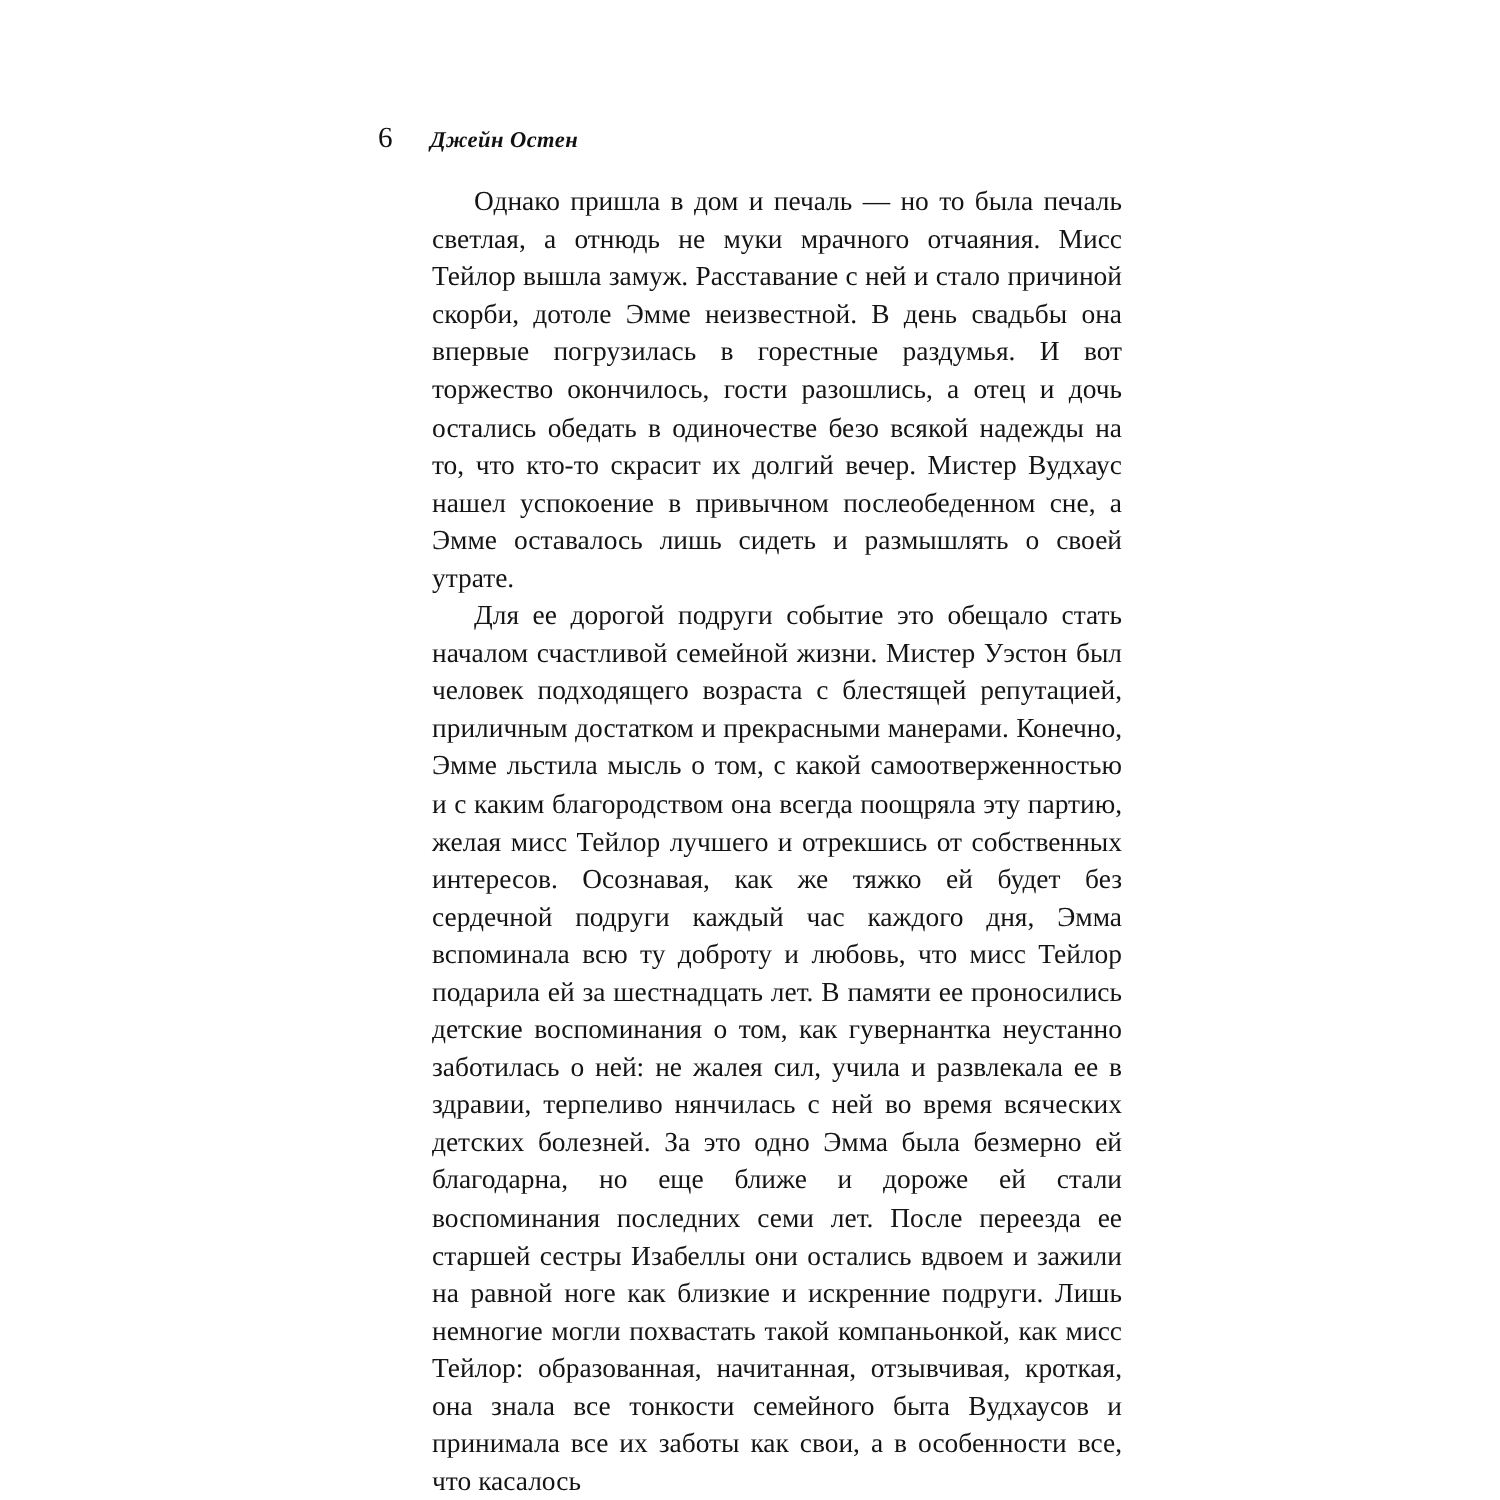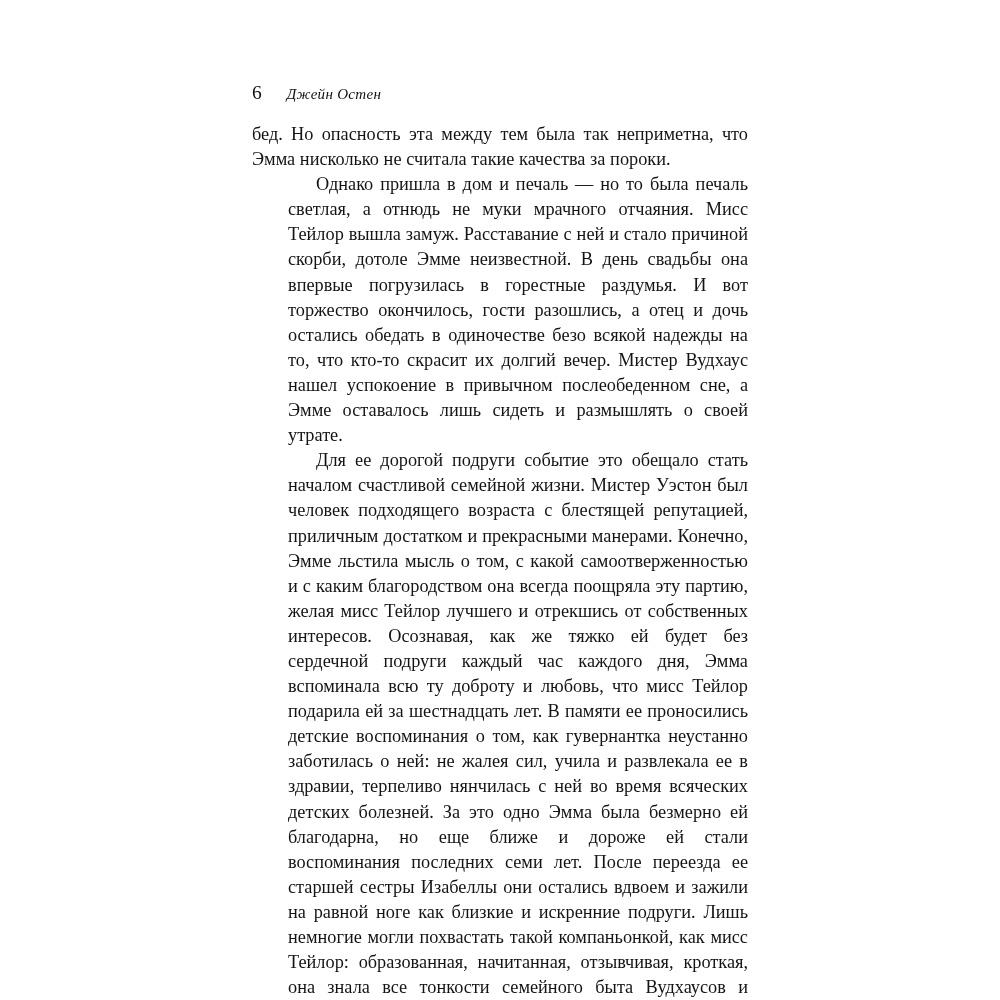--- a/index.html
+++ b/index.html
@@ -40,20 +40,21 @@
     font-weight: normal;
     color: #111111;
     letter-spacing: 0;
   }
   .author-name {
     font-size: 15px;
     font-style: italic;
     color: #111111;
     margin-left: 25px;
     letter-spacing: 0.3px;
+    font-weight: bold;
   }
 
   .body-copy p {
     margin: 0;
     font-size: 18.3px;
     line-height: 25.1px;
     text-align: justify;
     text-justify: inter-word;
     color: #141414;
     hyphens: manual;
@@ -73,19 +74,18 @@
 
 <div class="page">
   <div class="text-block">
 
     <div class="running-head">
       <span class="folio">6</span>
       <span class="author-name">Джейн Остен</span>
     </div>
 
     <div class="body-copy">
-      <p class="cont">бед. Но опасность эта между тем была так неприметна, что Эмма нисколько не считала такие качества за пороки.</p>
       <p class="indent">Однако пришла в дом и печаль — но то была печаль светлая, а отнюдь не муки мрачного отчаяния. Мисс Тейлор вышла замуж. Расставание с ней и стало причиной скорби, дотоле Эмме неизвестной. В день свадьбы она впервые погрузилась в горестные раздумья. И вот торжество окончилось, гости разошлись, а отец и дочь остались обедать в одиночестве безо всякой надежды на то, что кто-то скрасит их долгий вечер. Мистер Вудхаус нашел успокоение в привычном послеобеденном сне, а Эмме оставалось лишь сидеть и размышлять о своей утрате.</p>
       <p class="indent">Для ее дорогой подруги событие это обещало стать началом счастливой семейной жизни. Мистер Уэстон был человек подходящего возраста с блестящей репутацией, приличным достатком и прекрасными манерами. Конечно, Эмме льстила мысль о том, с какой самоотверженностью и с каким благородством она всегда поощряла эту партию, желая мисс Тейлор лучшего и отрекшись от собственных интересов. Осознавая, как же тяжко ей будет без сердечной подруги каждый час каждого дня, Эмма вспоминала всю ту доброту и любовь, что мисс Тейлор подарила ей за шестнадцать лет. В памяти ее проносились детские воспоминания о том, как гувернантка неустанно заботилась о ней: не жалея сил, учила и развлекала ее в здравии, терпеливо нянчилась с ней во время всяческих детских болезней. За это одно Эмма была безмерно ей благодарна, но еще ближе и дороже ей стали воспоминания последних семи лет. После переезда ее старшей сестры Изабеллы они остались вдвоем и зажили на равной ноге как близкие и искренние подруги. Лишь немногие могли похвастать такой компаньонкой, как мисс Тейлор: образованная, начитанная, отзывчивая, кроткая, она знала все тонкости семейного быта Вудхаусов и принимала все их заботы как свои, а в особенности все, что касалось</p>
     </div>
 
   </div>
 </div>
 
 </body></html>

